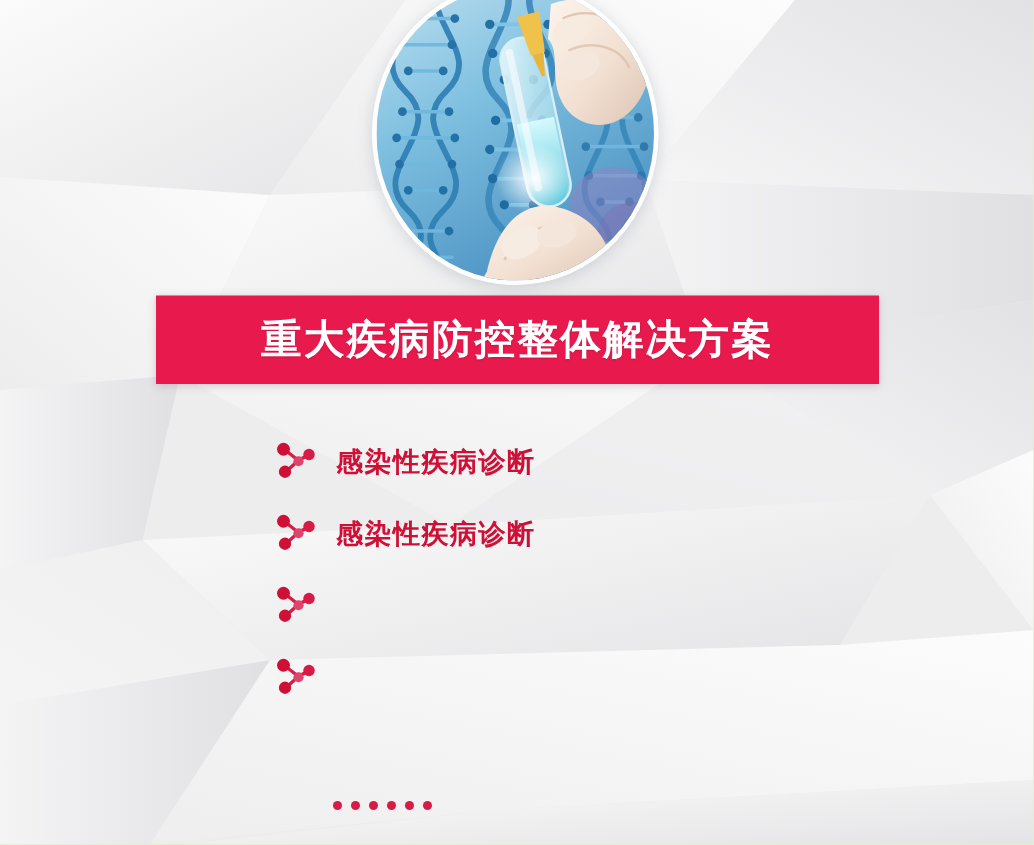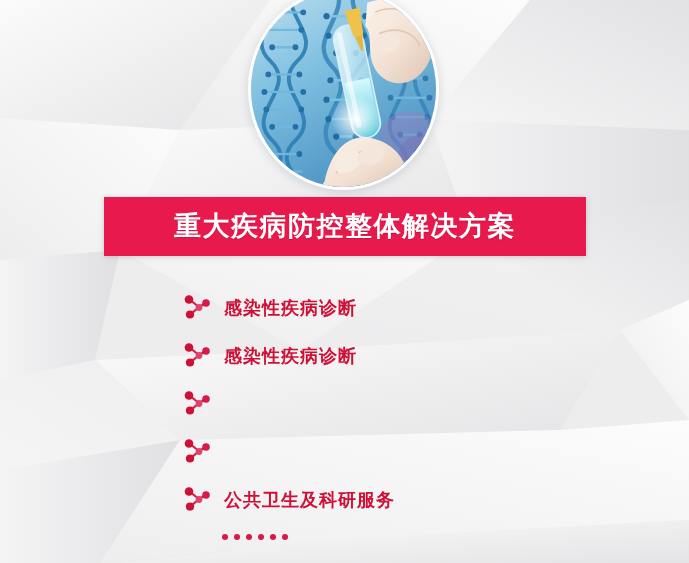--- a/index.html
+++ b/index.html
@@ -399,36 +399,20 @@
             <line x1="17" y1="13" x2="9" y2="20"></line>
           </g>
           <circle cx="7" cy="5.5" r="4.3" fill="#cf1036"></circle>
           <circle cx="24" cy="9" r="3.8" fill="#d71a46"></circle>
           <circle cx="17" cy="13.5" r="3.4" fill="#e0436b"></circle>
           <circle cx="8" cy="20.5" r="4.1" fill="#cf1036"></circle>
         </svg>
       </span>
     </div>
 
-    <div class="feature-row">
-      <span class="bullet-icon">
-        <svg viewBox="0 0 30 28" aria-hidden="true">
-          <g stroke="#d71a46" stroke-width="2.2" stroke-linecap="round">
-            <line x1="8" y1="6" x2="17" y2="13"></line>
-            <line x1="17" y1="13" x2="24" y2="9"></line>
-            <line x1="17" y1="13" x2="9" y2="20"></line>
-          </g>
-          <circle cx="7" cy="5.5" r="4.3" fill="#cf1036"></circle>
-          <circle cx="24" cy="9" r="3.8" fill="#d71a46"></circle>
-          <circle cx="17" cy="13.5" r="3.4" fill="#e0436b"></circle>
-          <circle cx="8" cy="20.5" r="4.1" fill="#cf1036"></circle>
-        </svg>
-      </span>
-      <span class="feature-label">公共卫生及科研服务</span>
-    </div>
 
   </div>
 
   <div id="ellipsis">
     <span class="dot"></span>
     <span class="dot"></span>
     <span class="dot"></span>
     <span class="dot"></span>
     <span class="dot"></span>
     <span class="dot"></span>

